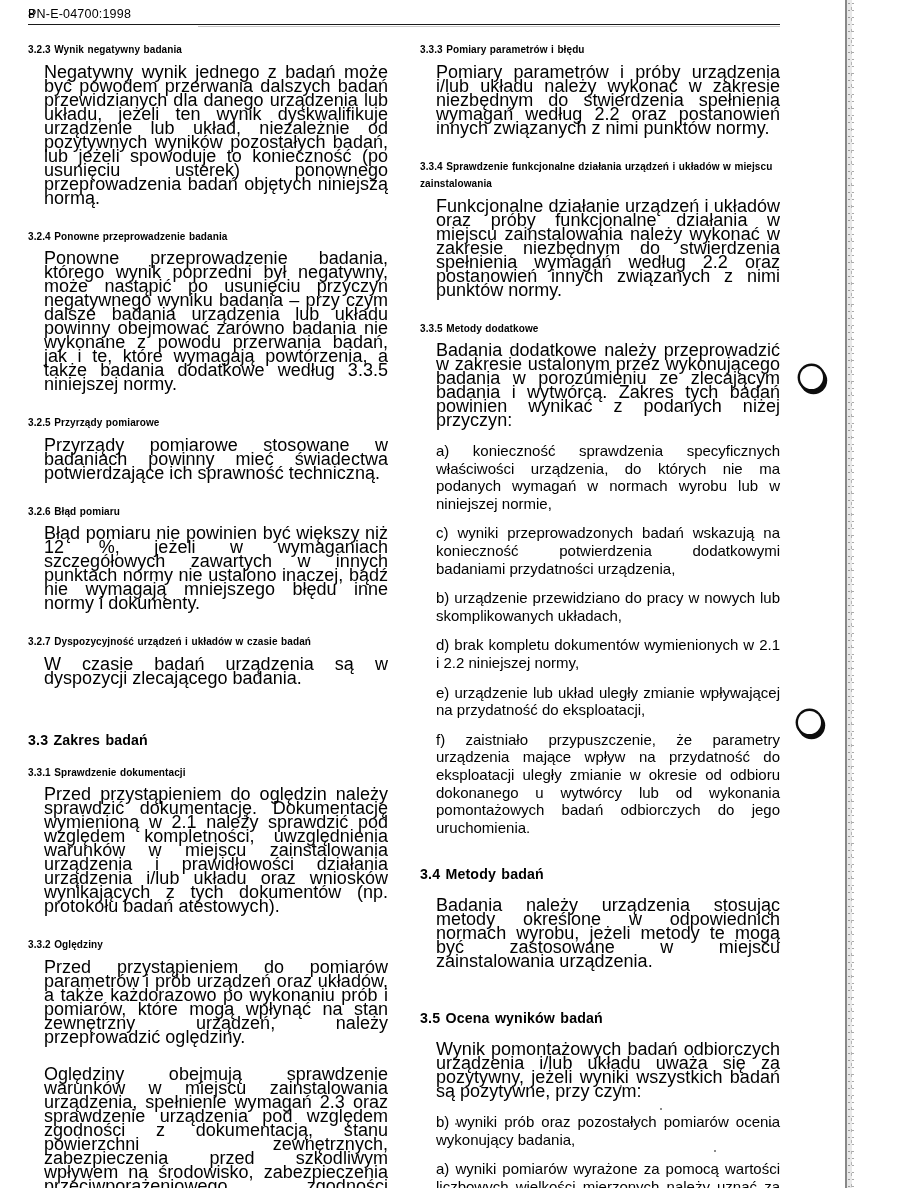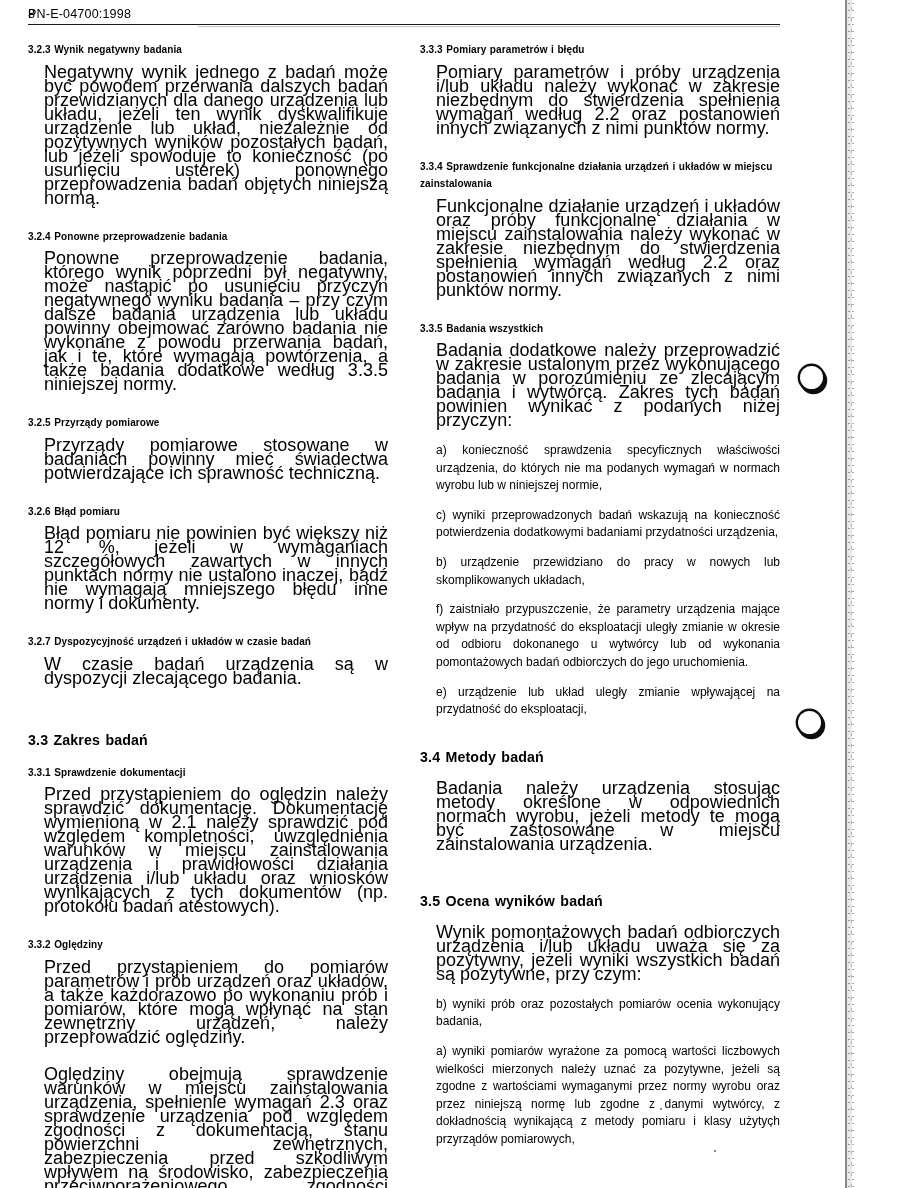--- a/index.html
+++ b/index.html
@@ -100,21 +100,21 @@
   p.body {
     font-size: 18px;
     line-height: 14px;
     margin: 0 0 15px 16px;
     text-align: justify;
     text-justify: inter-word;
     letter-spacing: 0.02px;
     hyphens: none;
   }
   p.item {
-    font-size: 12px;
+    font-size: 15px;
     line-height: 17.6px;
     margin: 0 0 12px 0;
     padding-left: 16px;
     text-align: justify;
     text-justify: inter-word;
   }
   .gap-sm  { height: 8px; }
   .gap-md  { height: 17px; }
   .gap-lg  { height: 26px; }
   .gap-xl  { height: 31px; }
@@ -232,28 +232,29 @@
       <h3 class="sub">3.3.3 Pomiary parametrów i błędu</h3>
       <p class="body">Pomiary parametrów i próby urządzenia i/lub układu należy wykonać w zakresie niezbędnym do stwierdzenia spełnienia wymagań według 2.2 oraz postanowień innych związanych z nimi punktów normy.</p>
 
       <div class="gap-sm"></div>
 
       <h3 class="sub">3.3.4 Sprawdzenie funkcjonalne działania urządzeń i układów w miejscu zainstalowania</h3>
       <p class="body">Funkcjonalne działanie urządzeń i układów oraz próby funkcjonalne działania w miejscu zainstalowania należy wykonać w zakresie niezbędnym do stwierdzenia spełnienia wymagań według 2.2 oraz postanowień innych związanych z nimi punktów normy.</p>
 
       <div class="gap-sm"></div>
 
-      <h3 class="sub">3.3.5 Badania wszystkich</h3>
+      <h3 class="sub">3.3.5 Metody dodatkowe</h3>
       <p class="body">Badania dodatkowe należy przeprowadzić w zakresie ustalonym przez wykonującego badania w porozumieniu ze zlecającym badania i wytwórcą. Zakres tych badań powinien wynikać z podanych niżej przyczyn:</p>
 
       <p class="item">a) konieczność sprawdzenia specyficznych właściwości urządzenia, do których nie ma podanych wymagań w normach wyrobu lub w niniejszej normie,</p>
       <p class="item">c) wyniki przeprowadzonych badań wskazują na konieczność potwierdzenia dodatkowymi badaniami przydatności urządzenia,</p>
       <p class="item">b) urządzenie przewidziano do pracy w nowych lub skomplikowanych układach,</p>
+      <p class="item">d) brak kompletu dokumentów wymienionych w 2.1 i 2.2 niniejszej normy,</p>
+      <p class="item">e) urządzenie lub układ uległy zmianie wpływającej na przydatność do eksploatacji,</p>
       <p class="item">f)  zaistniało przypuszczenie, że parametry urządzenia mające wpływ na przydatność do eksploatacji uległy zmianie w okresie od odbioru dokonanego u wytwórcy lub od wykonania pomontażowych badań odbiorczych do jego uruchomienia.</p>
-      <p class="item">e) urządzenie lub układ uległy zmianie wpływającej na przydatność do eksploatacji,</p>
 
       <div class="gap-md"></div>
 
       <h2 class="sec">3.4 Metody badań</h2>
 
       <div class="gap-sm"></div>
 
       <p class="body">Badania należy urządzenia stosując metody określone w odpowiednich normach wyrobu, jeżeli metody te mogą być zastosowane w miejscu zainstalowania urządzenia.</p>
 
       <div class="gap-lg"></div>

